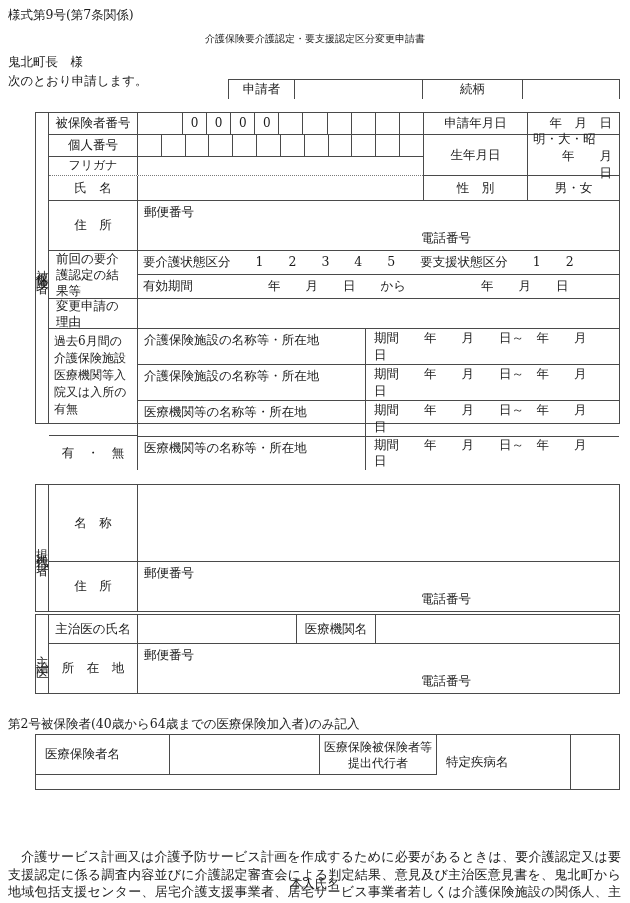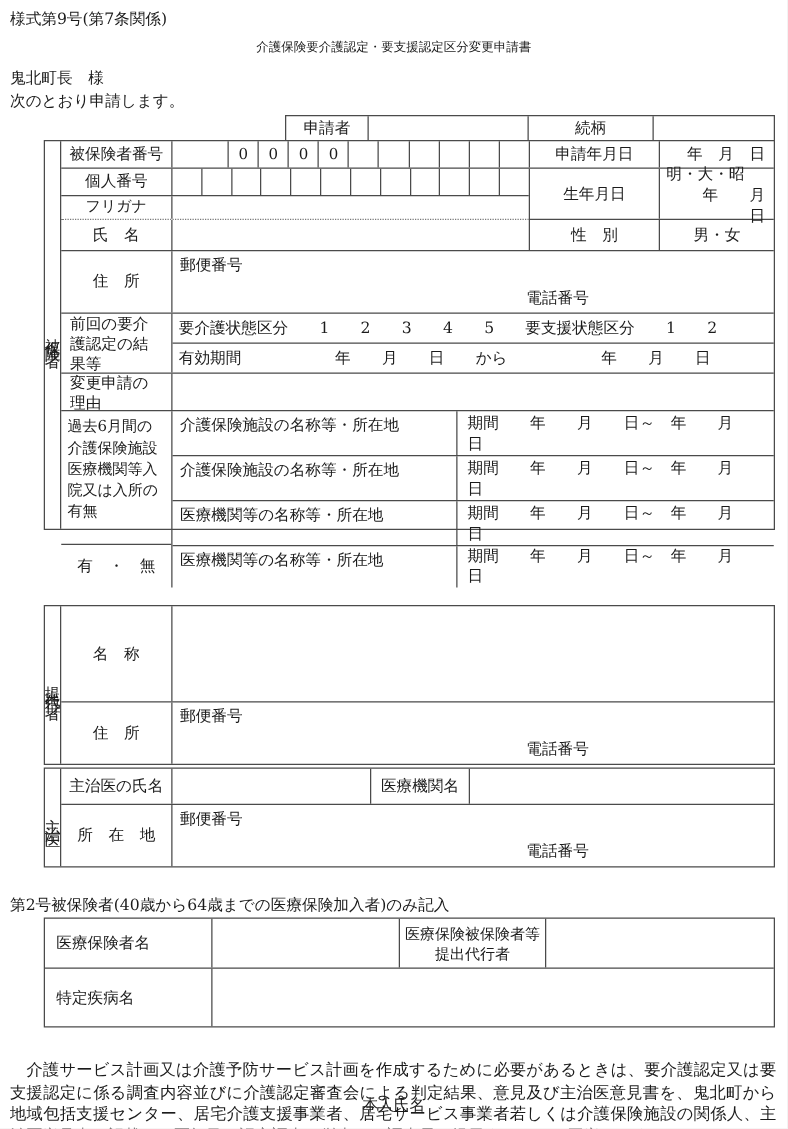--- a/index.html
+++ b/index.html
@@ -29,21 +29,21 @@
 </head>
 <body>
 
 <div class="page">
 
   <div class="abs" style="left:8px;top:7px;">様式第9号(第7条関係)</div>
   <div class="abs ctr" style="left:0;top:32px;width:630px;font-size:10px;">介護保険要介護認定・要支援認定区分変更申請書</div>
   <div class="abs" style="left:8px;top:54px;">鬼北町長　様</div>
   <div class="abs" style="left:8px;top:73px;">次のとおり申請します。</div>
 
-  <div class="abs row" style="left:228px;top:92px;width:392px;height:20px;border:1px solid #4a4a4a;border-bottom:none;">
+  <div class="abs row" style="left:228px;top:79px;width:392px;height:20px;border:1px solid #4a4a4a;border-bottom:none;">
     <div class="cell br" style="width:66px;">申請者</div>
     <div class="br" style="width:128px;"></div>
     <div class="cell br" style="width:100px;">続柄</div>
     <div style="flex:1;"></div>
   </div>
 
   <div class="tbl" style="left:35px;top:112px;width:585px;height:312px;">
     <div class="strip br">
       <span class="v">被保険者</span>
     </div>
@@ -190,21 +190,21 @@
         <div class="cell lblc br">所　在　地</div>
         <div style="flex:1;position:relative;">
           <div class="abs" style="left:6px;top:3px;">郵便番号</div>
           <div class="abs" style="left:283px;bottom:4px;">電話番号</div>
         </div>
       </div>
     </div>
   </div>
 
   <div class="abs" style="left:8px;top:716px;">第2号被保険者(40歳から64歳までの医療保険加入者)のみ記入</div>
-  <div class="tbl col" style="left:35px;top:734px;width:585px;height:88px;flex-direction:column;">
+  <div class="tbl col" style="left:35px;top:734px;width:585px;height:56px;flex-direction:row;">
     <div class="row bb" style="height:40px;flex:none;">
       <div class="cell br" style="width:134px;flex:none;justify-content:flex-start;padding-left:9px;">医療保険者名</div>
       <div class="br" style="width:150px;flex:none;"></div>
       <div class="col cell br" style="width:117px;flex:none;line-height:16px;font-size:12px;">
         <div>医療保険被保険者等</div>
         <div>提出代行者</div>
       </div>
       <div style="flex:1;"></div>
     </div>
     <div class="row" style="flex:1;">

